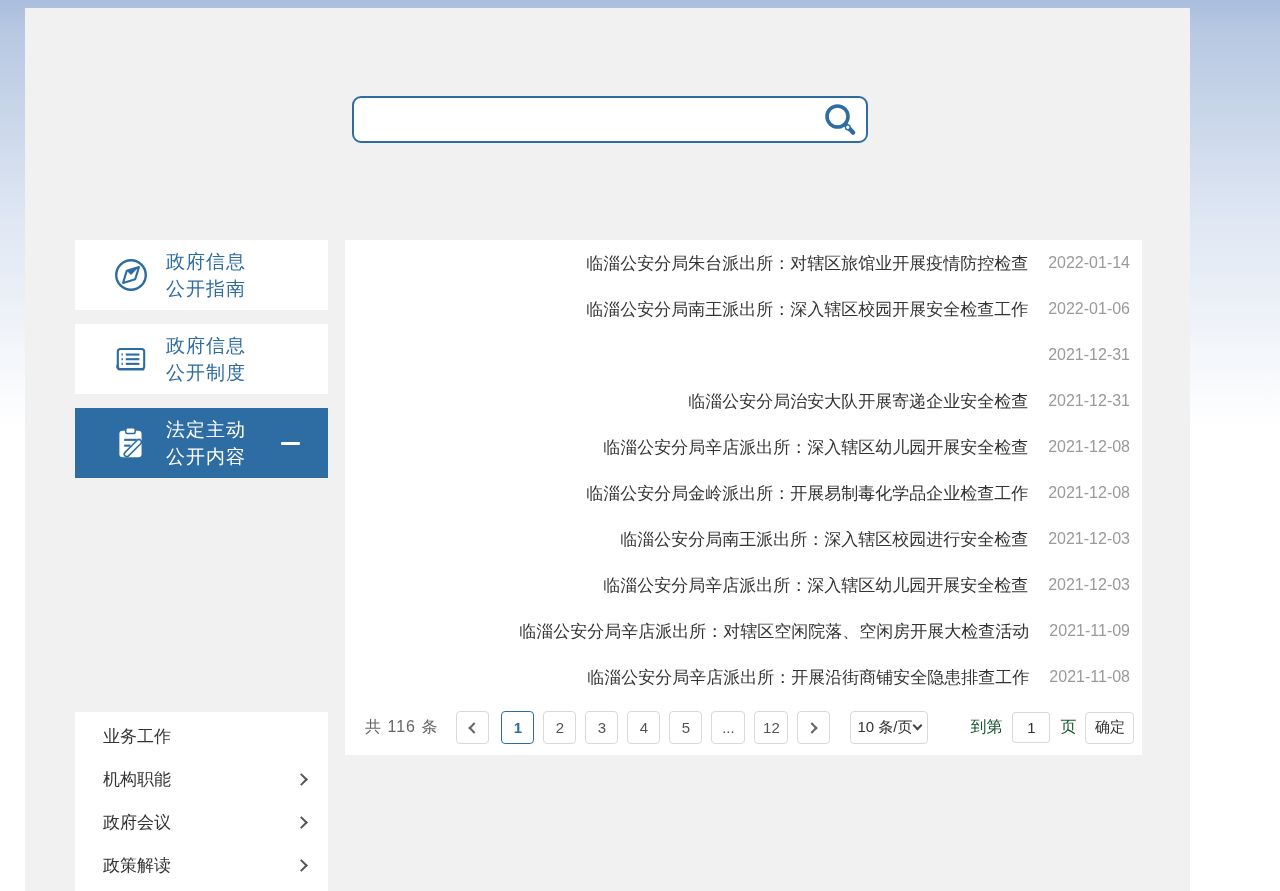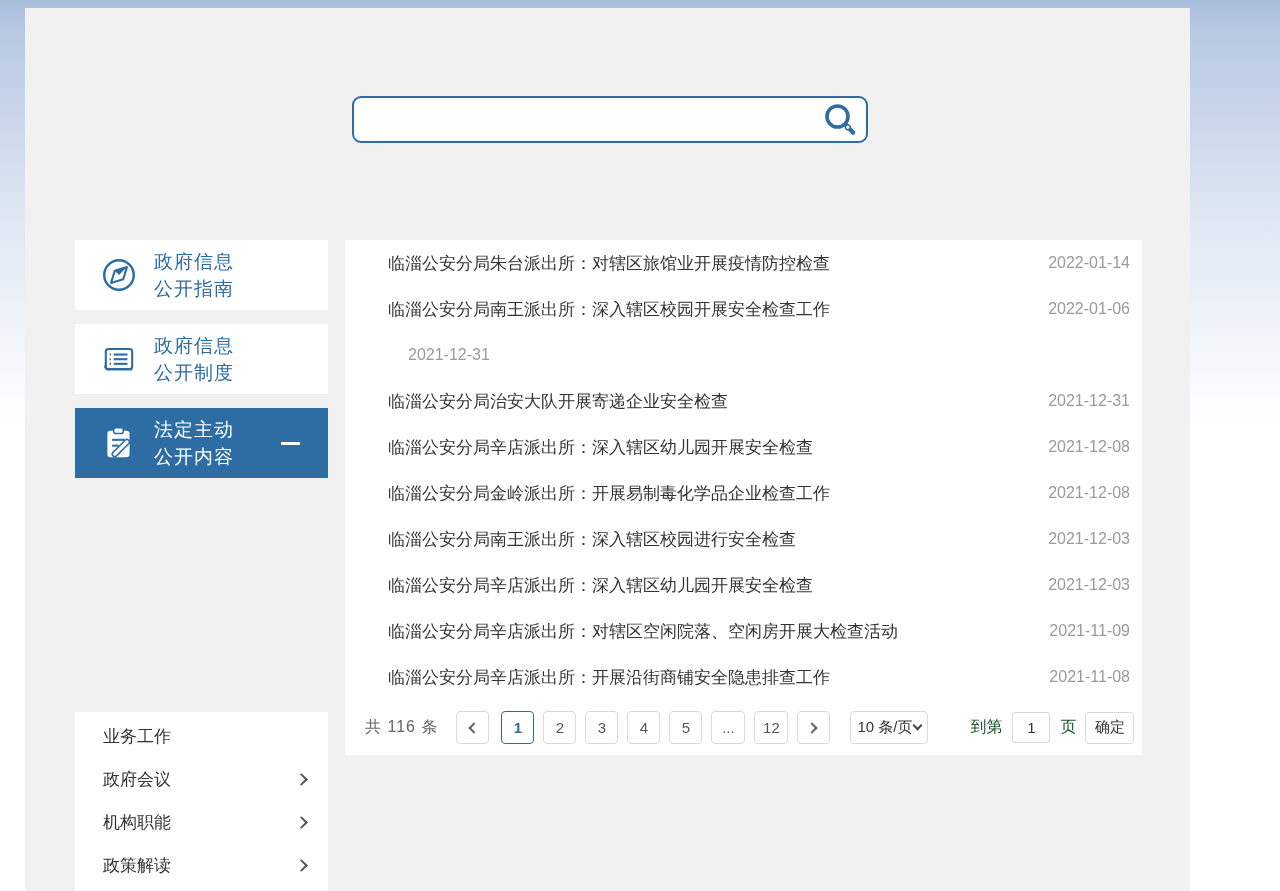--- a/index.html
+++ b/index.html
@@ -27,21 +27,21 @@
   }
   .search-btn {
     width:52px; height:100%; border:none; background:transparent; cursor:pointer;
     display:flex; align-items:center; justify-content:center;
   }
 
   
   .sidebar { position:absolute; left:50px; top:232px; width:253px; }
   .side-card {
     width:253px; height:70px; background:#ffffff; margin-bottom:14px;
-    display:flex; align-items:center; cursor:pointer; position:relative;
+    display:flex; align-items:center; cursor:pointer; position:relative;padding-left:12px;
   }
   .side-card .card-icon { margin-left:25px; width:38px; height:38px; flex:none; }
   .side-card .card-label {
     margin-left:16px; font-size:19px; line-height:27px; color:#2d6ca2; letter-spacing:1px;
   }
   .side-card.active { background:#2e6da4; }
   .side-card.active .card-label { color:#ffffff; }
   .collapse-minus {
     position:absolute; right:28px; top:50%; margin-top:-1px;
     width:19px; height:3px; background:#ffffff; border-radius:1px;
@@ -58,22 +58,22 @@
   .chev { width:9px; height:9px; border-top:2px solid #555; border-right:2px solid #555; display:inline-block; }
   .menu-item .chev { position:absolute; right:22px; }
   .chev.right { transform:rotate(45deg); }
 
   
   .list-panel {
     position:absolute; left:320px; top:232px; width:797px; height:515px;
     background:#ffffff;
   }
   .news-row {
-    height:46px; display:flex; align-items:center; justify-content:space-between;
-    padding:0 12px 0 18px; cursor:pointer;margin-left:25px;
+    height:46px; display:flex; align-items:center; justify-content:flex-end;
+    padding:0 12px 0 18px; cursor:pointer;
   }
   .news-title { font-size:17px; color:#333; white-space:nowrap; overflow:hidden; }
   .news-date { font-size:16px; color:#9a9a9a; flex:none; margin-left:20px; }
 
   
   .pager {
     position:absolute; left:0; right:0; top:460px; height:55px;
     display:flex; align-items:center; font-size:15px; color:#666;
   }
   .pager-total { margin-left:20px; margin-right:18px; font-size:16px; color:#666; letter-spacing:1px; }
@@ -181,25 +181,25 @@
         <div>公开内容</div>
       </span>
       <span class="collapse-minus"></span>
     </div>
 
     <div class="menu-block">
       <div class="menu-item">
         <span>业务工作</span>
       </div>
       <div class="menu-item">
+        <span>机构职能</span>
+        <span class="chev right"></span>
+      </div>
+      <div class="menu-item">
         <span>政府会议</span>
-        <span class="chev right"></span>
-      </div>
-      <div class="menu-item">
-        <span>机构职能</span>
         <span class="chev right"></span>
       </div>
       <div class="menu-item">
         <span>政策解读</span>
         <span class="chev right"></span>
       </div>
       <div class="menu-item">
         
         
       </div>

